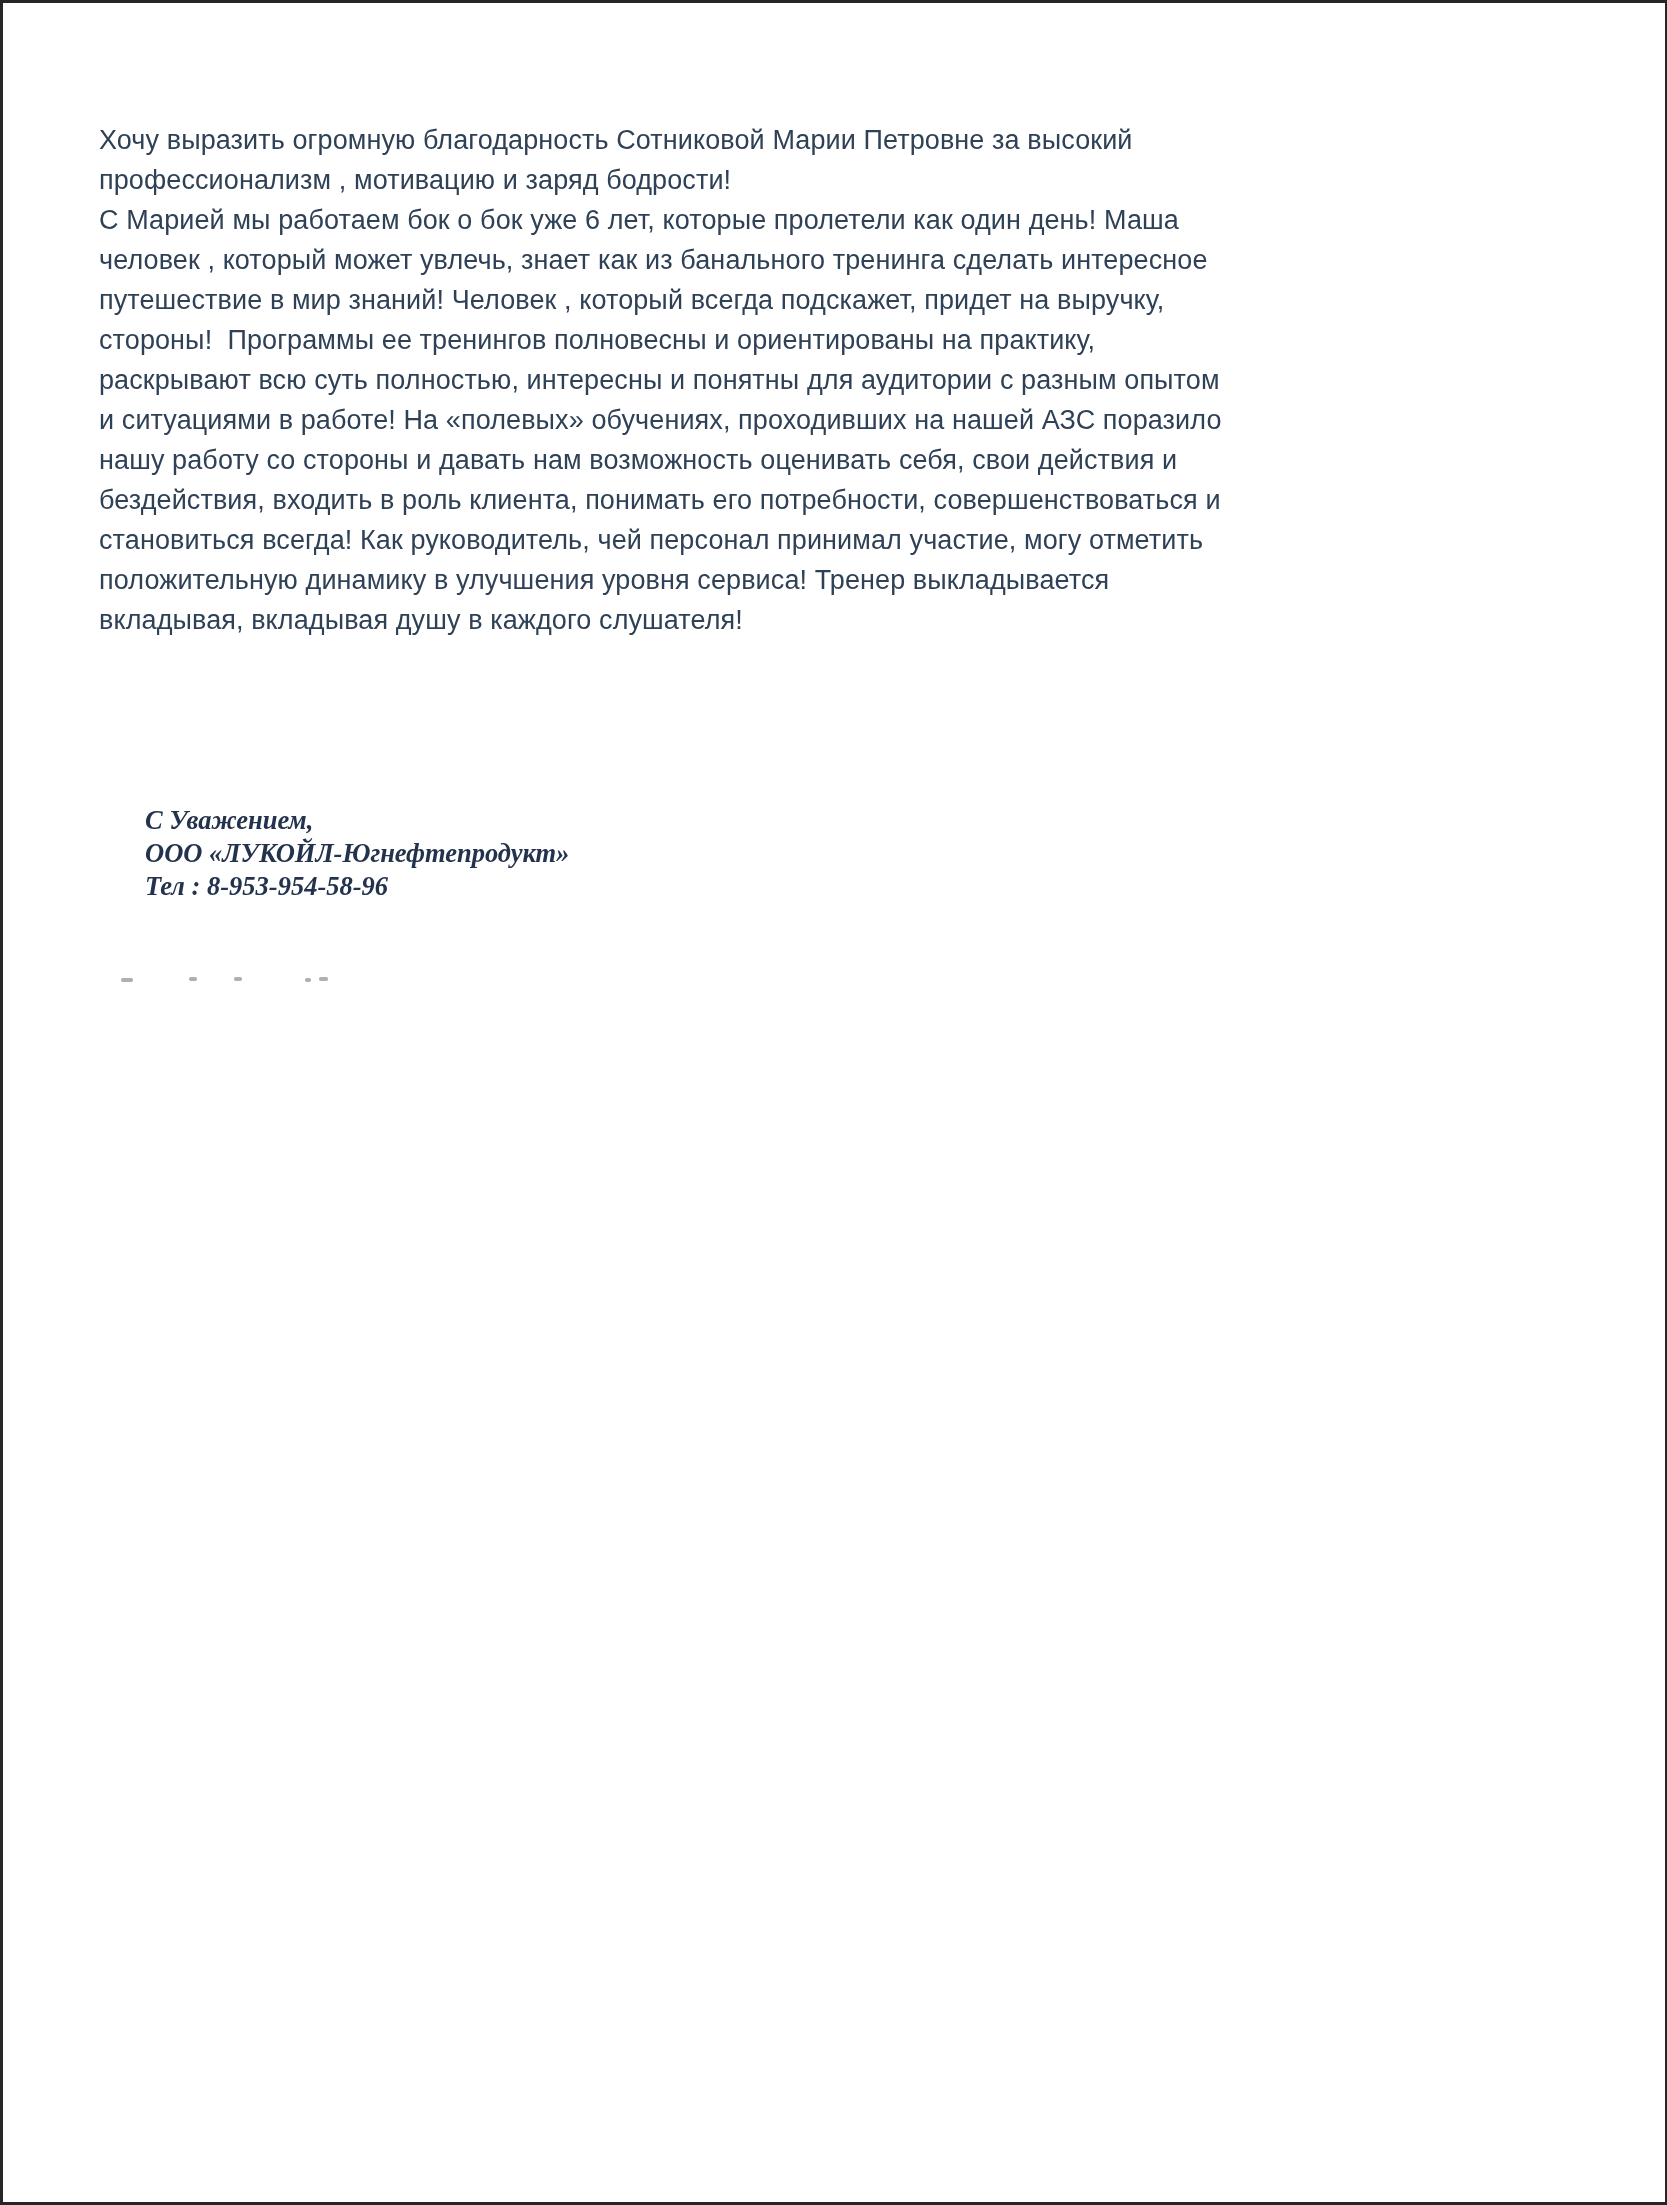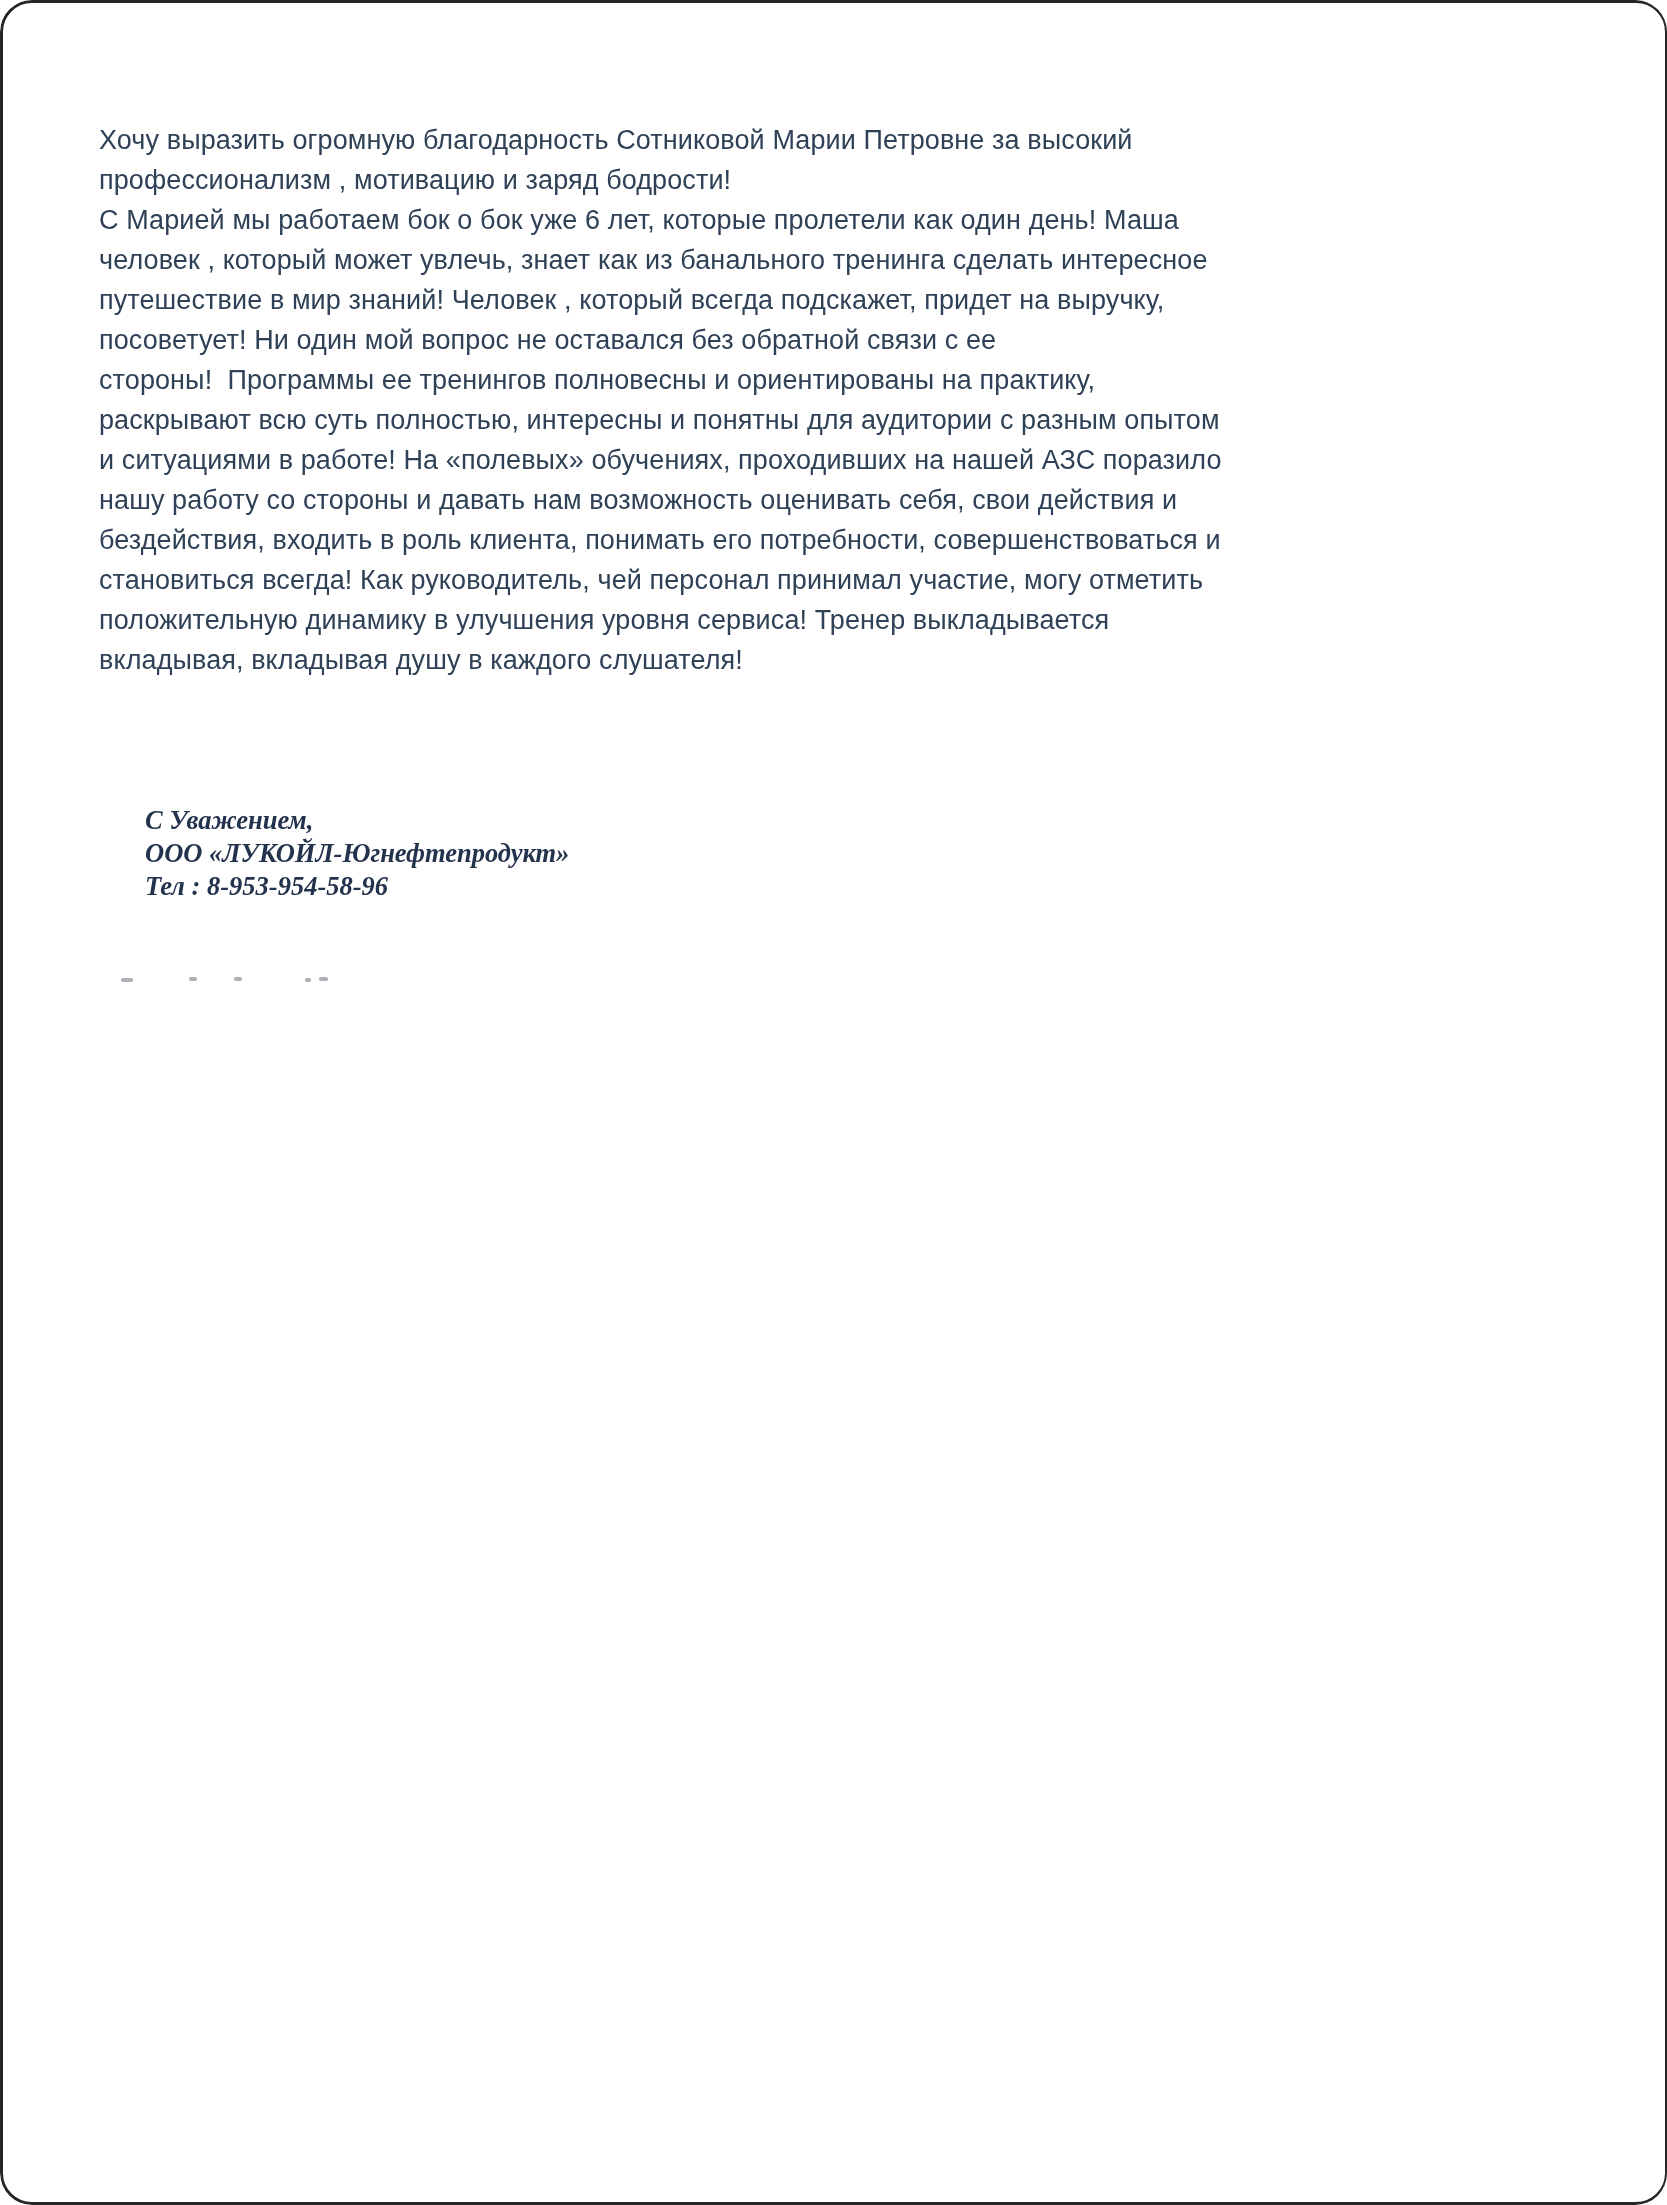--- a/index.html
+++ b/index.html
@@ -1,21 +1,21 @@
 <!DOCTYPE html>
 <html lang="ru" style="--body-text: #2f4156; --signature-text: #24334d; --page-bg: #ffffff; --scan-border: #262626;font-size:9.2px"><head>
 <meta charset="utf-8">
 <style>
   :root {
     --body-text: #2f4156;
     --signature-text: #24334d;
     --page-bg: #ffffff;
     --scan-border: #262626;
   }
-  * { margin: 0; padding: 0; box-sizing: border-box; border-radius: 32px; }
+  * { margin: 0; padding: 0; box-sizing: border-box; }
   html, body {
     background: var(--page-bg);
     font-family: "Liberation Sans", "DejaVu Sans", sans-serif;
   }
   .page {
     position: relative;
     width: 1668px;
     height: 2205px;
     background: var(--page-bg);
     border: 3.5px solid var(--scan-border);
@@ -68,21 +68,20 @@
 <body>
 
 <div class="page">
 
   <div class="letter-body">
       <div class="line">Хочу выразить огромную благодарность Сотниковой Марии Петровне за высокий</div>
       <div class="line">профессионализм , мотивацию и заряд бодрости!</div>
       <div class="line">С Марией мы работаем бок о бок уже 6 лет, которые пролетели как один день! Маша</div>
       <div class="line">человек , который может увлечь, знает как из банального тренинга сделать интересное</div>
       <div class="line">путешествие в мир знаний! Человек , который всегда подскажет, придет на выручку,</div>
-      <div class="line">посоветует! Ни один мой вопрос не оставался без обратной связи с ее</div>
       <div class="line">стороны!  Программы ее тренингов полновесны и ориентированы на практику,</div>
       <div class="line">раскрывают всю суть полностью, интересны и понятны для аудитории с разным опытом</div>
       <div class="line">и ситуациями в работе! На «полевых» обучениях, проходивших на нашей АЗС поразило</div>
       <div class="line">нашу работу со стороны и давать нам возможность оценивать себя, свои действия и</div>
       <div class="line">бездействия, входить в роль клиента, понимать его потребности, совершенствоваться и</div>
       <div class="line">становиться всегда! Как руководитель, чей персонал принимал участие, могу отметить</div>
       <div class="line">положительную динамику в улучшения уровня сервиса! Тренер выкладывается</div>
       <div class="line">вкладывая, вкладывая душу в каждого слушателя!</div>
     </div>
 

